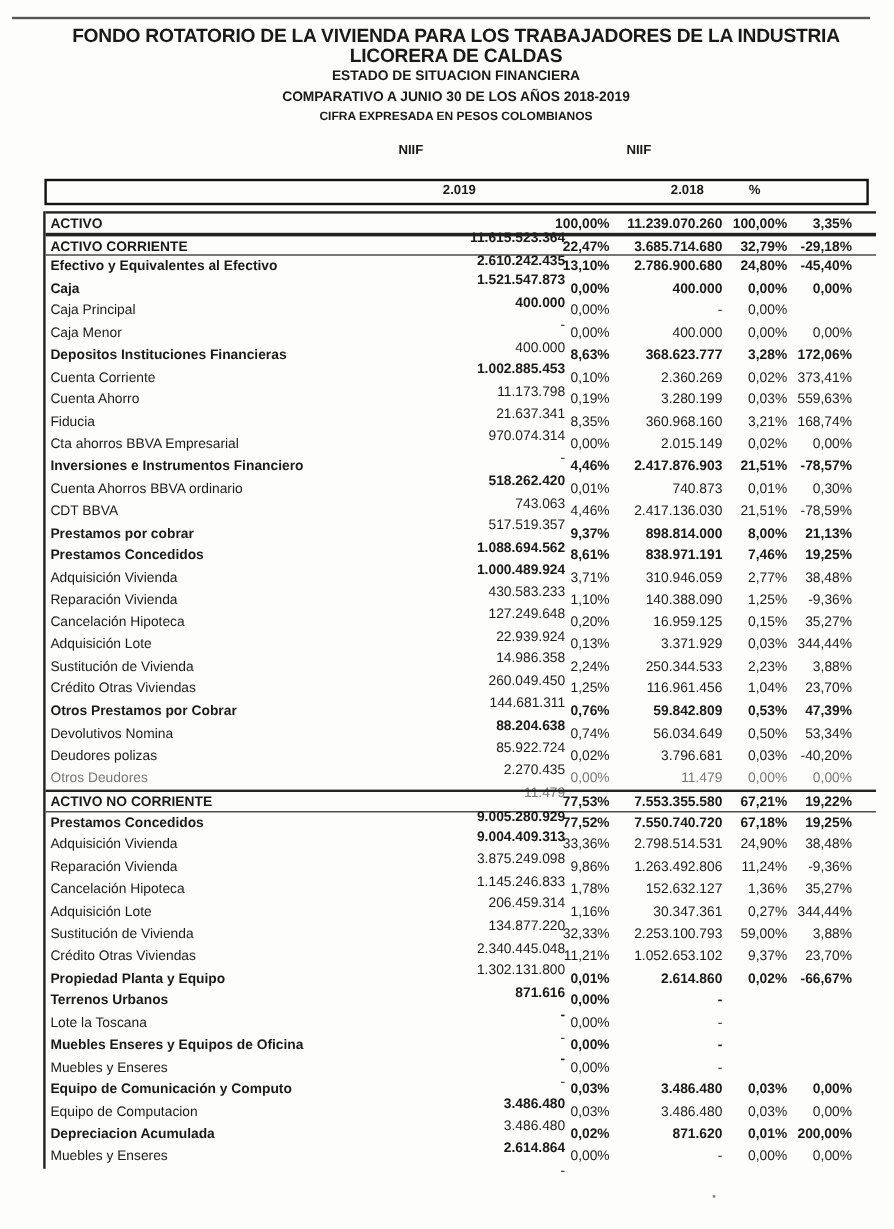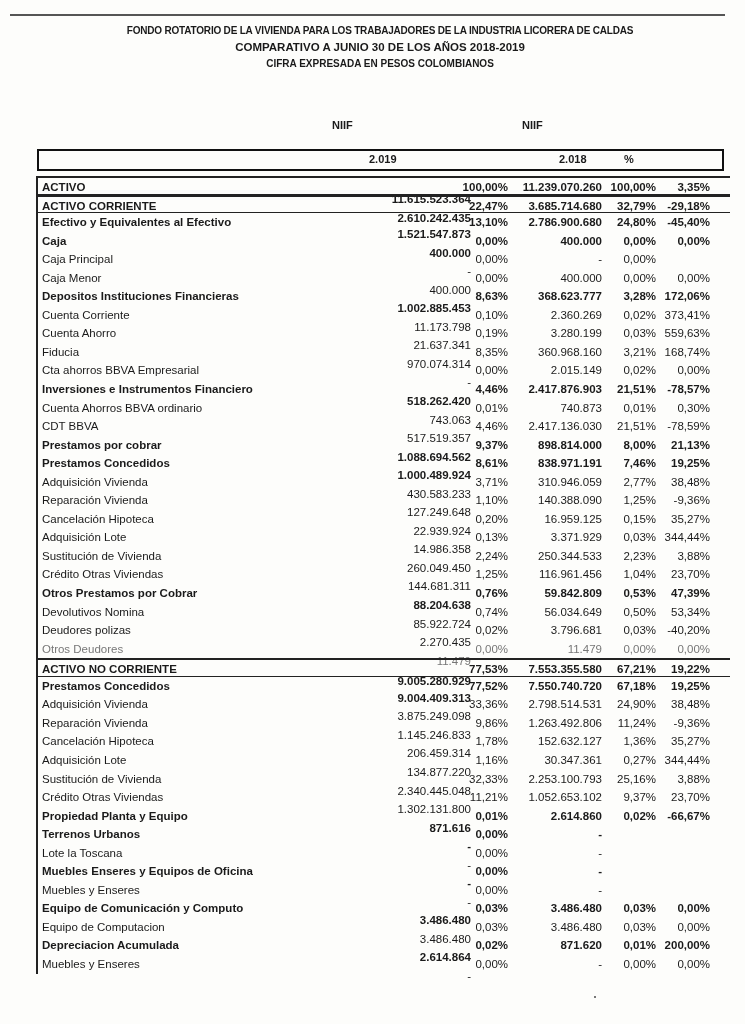--- a/index.html
+++ b/index.html
@@ -2,21 +2,21 @@
 <html><head>
 <meta charset="utf-8">
 <style>
   html, body { margin: 0; padding: 0; }
   body {
     width: 745px; height: 1024px; background: #fdfdfb; position: relative; overflow: hidden;
     font-family: "Liberation Sans", sans-serif; color: #1a1a1a;
   }
   .topline { position: absolute; left: 10px; right: 20px; top: 14px; height: 2px; background: #555; }
   .titles { position: absolute; left: 30px; width: 700px; top: 22px; text-align: center; font-weight: bold; }
-  .t1 { font-size: 10px; line-height: 17px; letter-spacing: -0.2px; }
+  .t1 { font-size: 16px; line-height: 17px; letter-spacing: -0.2px; }
   .t2 { font-size: 11.5px; line-height: 17px; }
   .t4 { font-size: 10px; line-height: 16px; }
   .niif { position: absolute; top: 119px; font-size: 11px; font-weight: bold; }
   .yearbox {
     position: absolute; left: 37px; top: 149px; width: 683px; height: 18px;
     border: 2px solid #111; font-size: 11px; font-weight: bold;
   }
   .yearbox span { position: absolute; top: 2px; }
   .table { position: absolute; left: 36px; top: 176px; width: 692px; border-left: 2px solid #222; }
   .row { position: relative; height: 18.55px; font-size: 11.5px; line-height: 18.55px; white-space: nowrap; }
@@ -32,20 +32,21 @@
   .var { right: 20px; text-align: right; }
   .dot { position: absolute; left: 594px; top: 996px; width: 2px; height: 2px; background: #777; }
 </style>
 </head>
 <body>
 
 <div class="topline"></div>
 
 <div class="titles">
   <div class="t1">FONDO ROTATORIO DE LA VIVIENDA PARA LOS TRABAJADORES DE LA INDUSTRIA LICORERA DE CALDAS</div>
+  <div class="t2">ESTADO DE SITUACION FINANCIERA</div>
   <div class="t2">COMPARATIVO  A JUNIO 30 DE LOS AÑOS 2018-2019</div>
   <div class="t4">CIFRA EXPRESADA EN PESOS COLOMBIANOS</div>
 </div>
 
 <div class="niif" style="left:332px;">NIIF</div>
 <div class="niif" style="left:522px;">NIIF</div>
 
 <div class="yearbox">
   <span style="left:330px;">2.019</span>
   <span style="left:520px;">2.018</span>
@@ -307,21 +308,21 @@
       <span class="c p19">1,16%</span>
       <span class="c v18">30.347.361</span>
       <span class="c p18">0,27%</span>
       <span class="c var">344,44%</span>
     </div>
     <div class="row ">
       <span class="c label">Sustitución de Vivienda</span>
       <span class="c v19">2.340.445.048</span>
       <span class="c p19">32,33%</span>
       <span class="c v18">2.253.100.793</span>
-      <span class="c p18">25,16%</span>
+      <span class="c p18">59,00%</span>
       <span class="c var">3,88%</span>
     </div>
     <div class="row ">
       <span class="c label">Crédito Otras Viviendas</span>
       <span class="c v19">1.302.131.800</span>
       <span class="c p19">11,21%</span>
       <span class="c v18">1.052.653.102</span>
       <span class="c p18">9,37%</span>
       <span class="c var">23,70%</span>
     </div>

